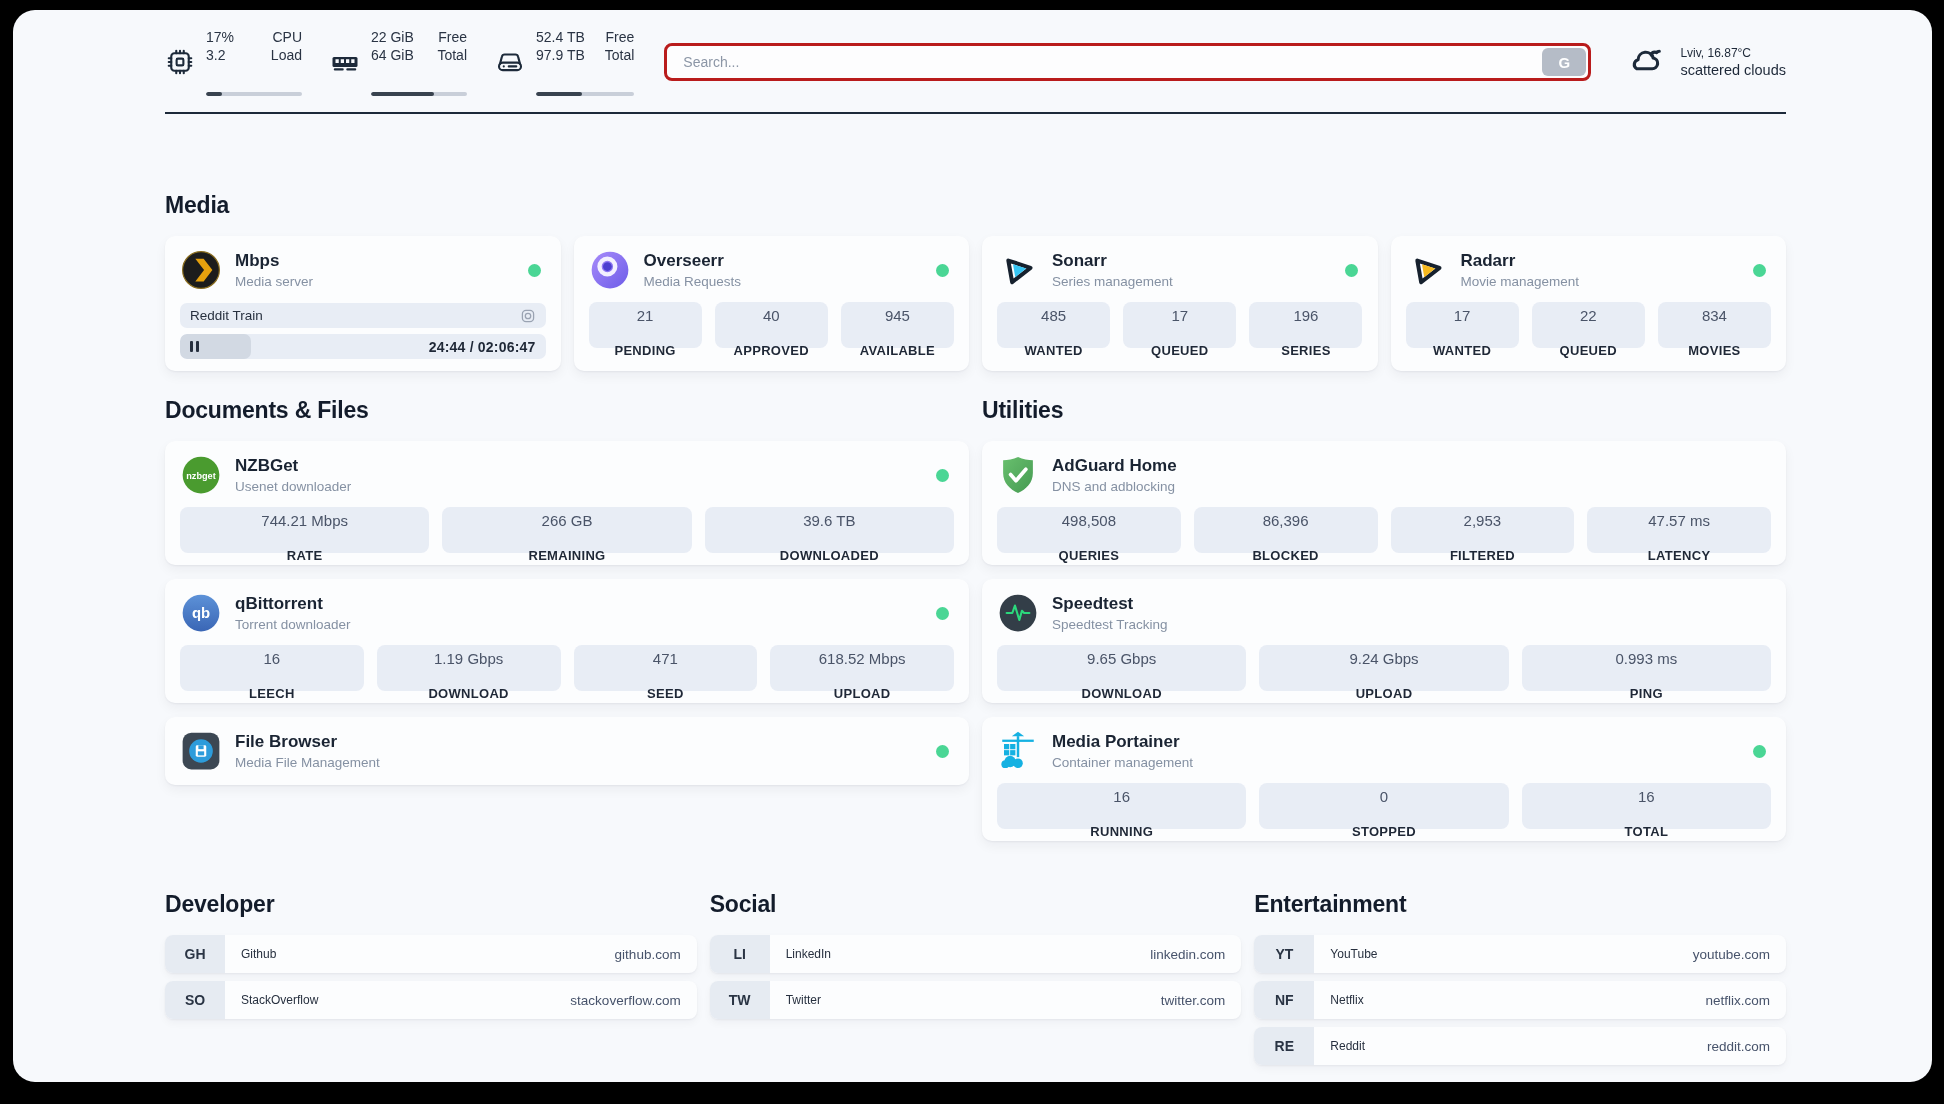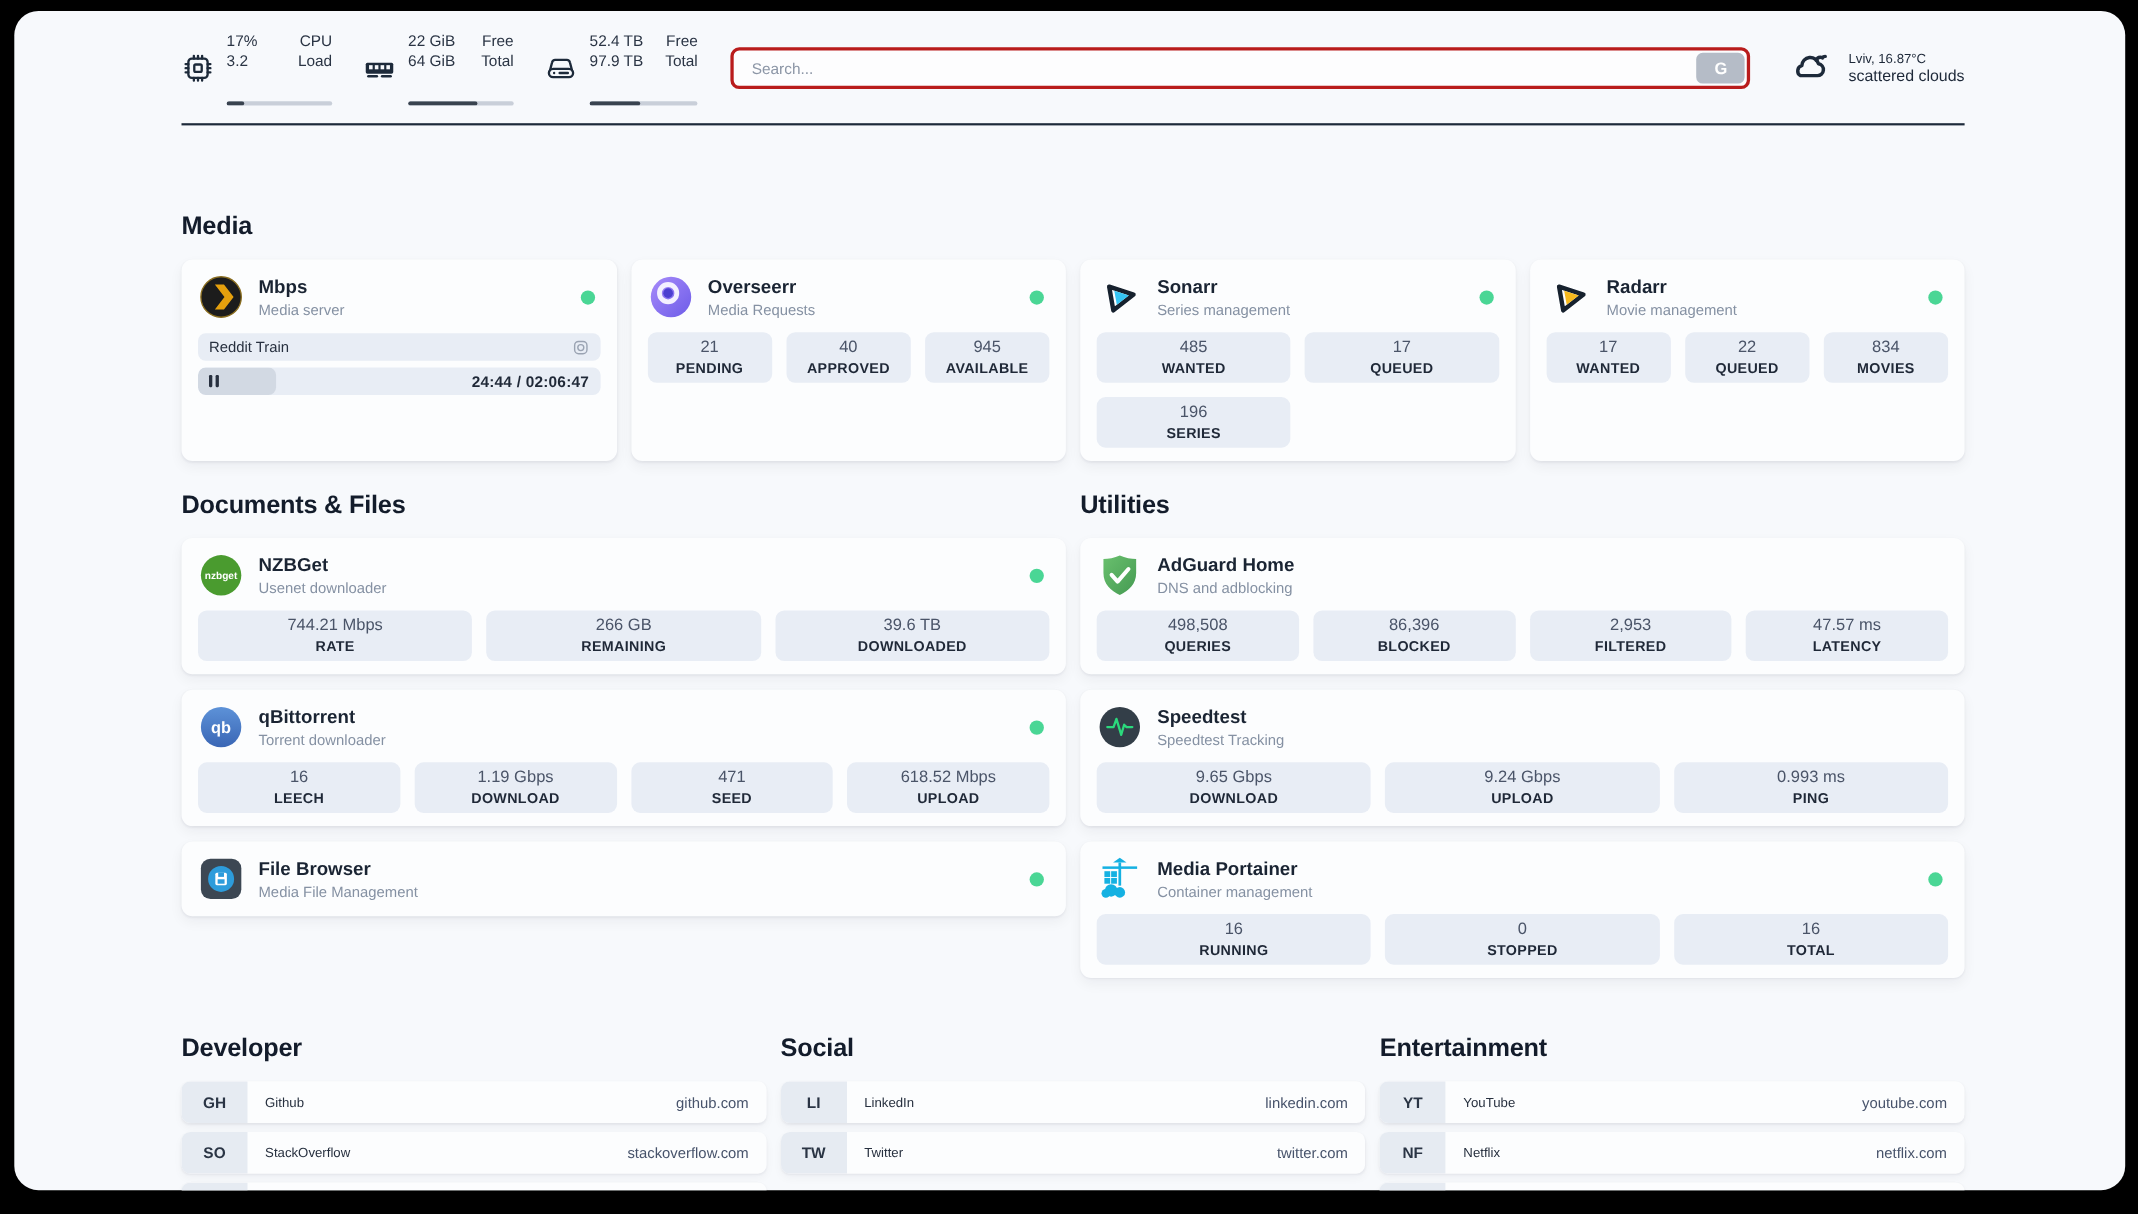--- a/index.html
+++ b/index.html
@@ -43,21 +43,21 @@
   .card-head { display:flex; align-items:center; gap:13px; height:44px; }
   .app-icon { width:42px; height:42px; flex:none; }
   .app-icon svg { display:block; width:42px; height:42px; }
   .app-name { font-size:17px; font-weight:600; color:#1a2433; line-height:1.2; }
   .app-sub { font-size:13.5px; color:#8591a3; margin-top:3px; }
   .dot { width:13px; height:13px; border-radius:50%; background:#4ad695; margin-left:auto; margin-right:5px; flex:none; }
 
   .stats-row { display:grid; gap:13px; margin-top:10px; }
   .statbox { background:#e8edf5; border-radius:8px; text-align:center; height:46px; padding-top:5px; }
   .stat-value { font-size:15px; color:#4a5468; line-height:18px; }
-  .stat-label { font-size:13px; font-weight:700; color:#1f2837; letter-spacing:.3px; margin-top:2px; }
+  .stat-label { font-size:13px; font-weight:700; color:#1f2837; letter-spacing:.3px; margin-top:18px; }
 
   
   .media-title-row { margin-top:11px; background:#e8edf5; border-radius:7px; height:25px; display:flex; align-items:center; padding:0 10px; font-size:13.5px; color:#27303f; }
   .media-title-row .row-icon { margin-left:auto; display:flex; }
   .progress-row { margin-top:6px; background:#e8edf5; border-radius:7px; height:25px; position:relative; display:flex; align-items:center; overflow:hidden; }
   .progress-fill { position:absolute; left:0; top:0; bottom:0; background:#d2d9e3; border-radius:7px; }
   .pause-icon { position:relative; margin-left:10px; display:flex; gap:3px; }
   .pause-icon i { width:3px; height:11px; background:#27303f; border-radius:1px; }
   .time-text { position:relative; margin-left:auto; padding-right:10px; font-size:14px; font-weight:600; color:#1f2837; letter-spacing:.2px; }
 
@@ -261,21 +261,21 @@
                   <path d="M19.5 16.5 33.5 24l-14 7.5z" fill="#35c5f4"></path>
                 </g>
               </svg>
             </span>
             <div>
               <div class="app-name">Sonarr</div>
               <div class="app-sub">Series management</div>
             </div>
             <span class="dot"></span>
           </div>
-          <div class="stats-row" style="grid-template-columns:repeat(2,1fr);">
+          <div class="stats-row" style="grid-template-columns:repeat(3,1fr);">
             <div class="statbox">
               <div class="stat-value">485</div>
               <div class="stat-label">WANTED</div>
             </div>
             <div class="statbox">
               <div class="stat-value">17</div>
               <div class="stat-label">QUEUED</div>
             </div>
             <div class="statbox">
               <div class="stat-value">196</div>
@@ -534,25 +534,20 @@
           <div class="link-row">
             <span class="link-badge">GH</span>
             <span class="link-name">Github</span>
             <span class="link-url">github.com</span>
           </div>
           <div class="link-row">
             <span class="link-badge">SO</span>
             <span class="link-name">StackOverflow</span>
             <span class="link-url">stackoverflow.com</span>
           </div>
-          <div class="link-row">
-            <span class="link-badge">DT</span>
-            <span class="link-name">DEV</span>
-            <span class="link-url">dev.to</span>
-          </div>
         </div>
       </div>
 
       <div class="col">
         <div class="section-title">Social</div>
         <div class="links">
           <div class="link-row">
             <span class="link-badge">LI</span>
             <span class="link-name">LinkedIn</span>
             <span class="link-url">linkedin.com</span>

